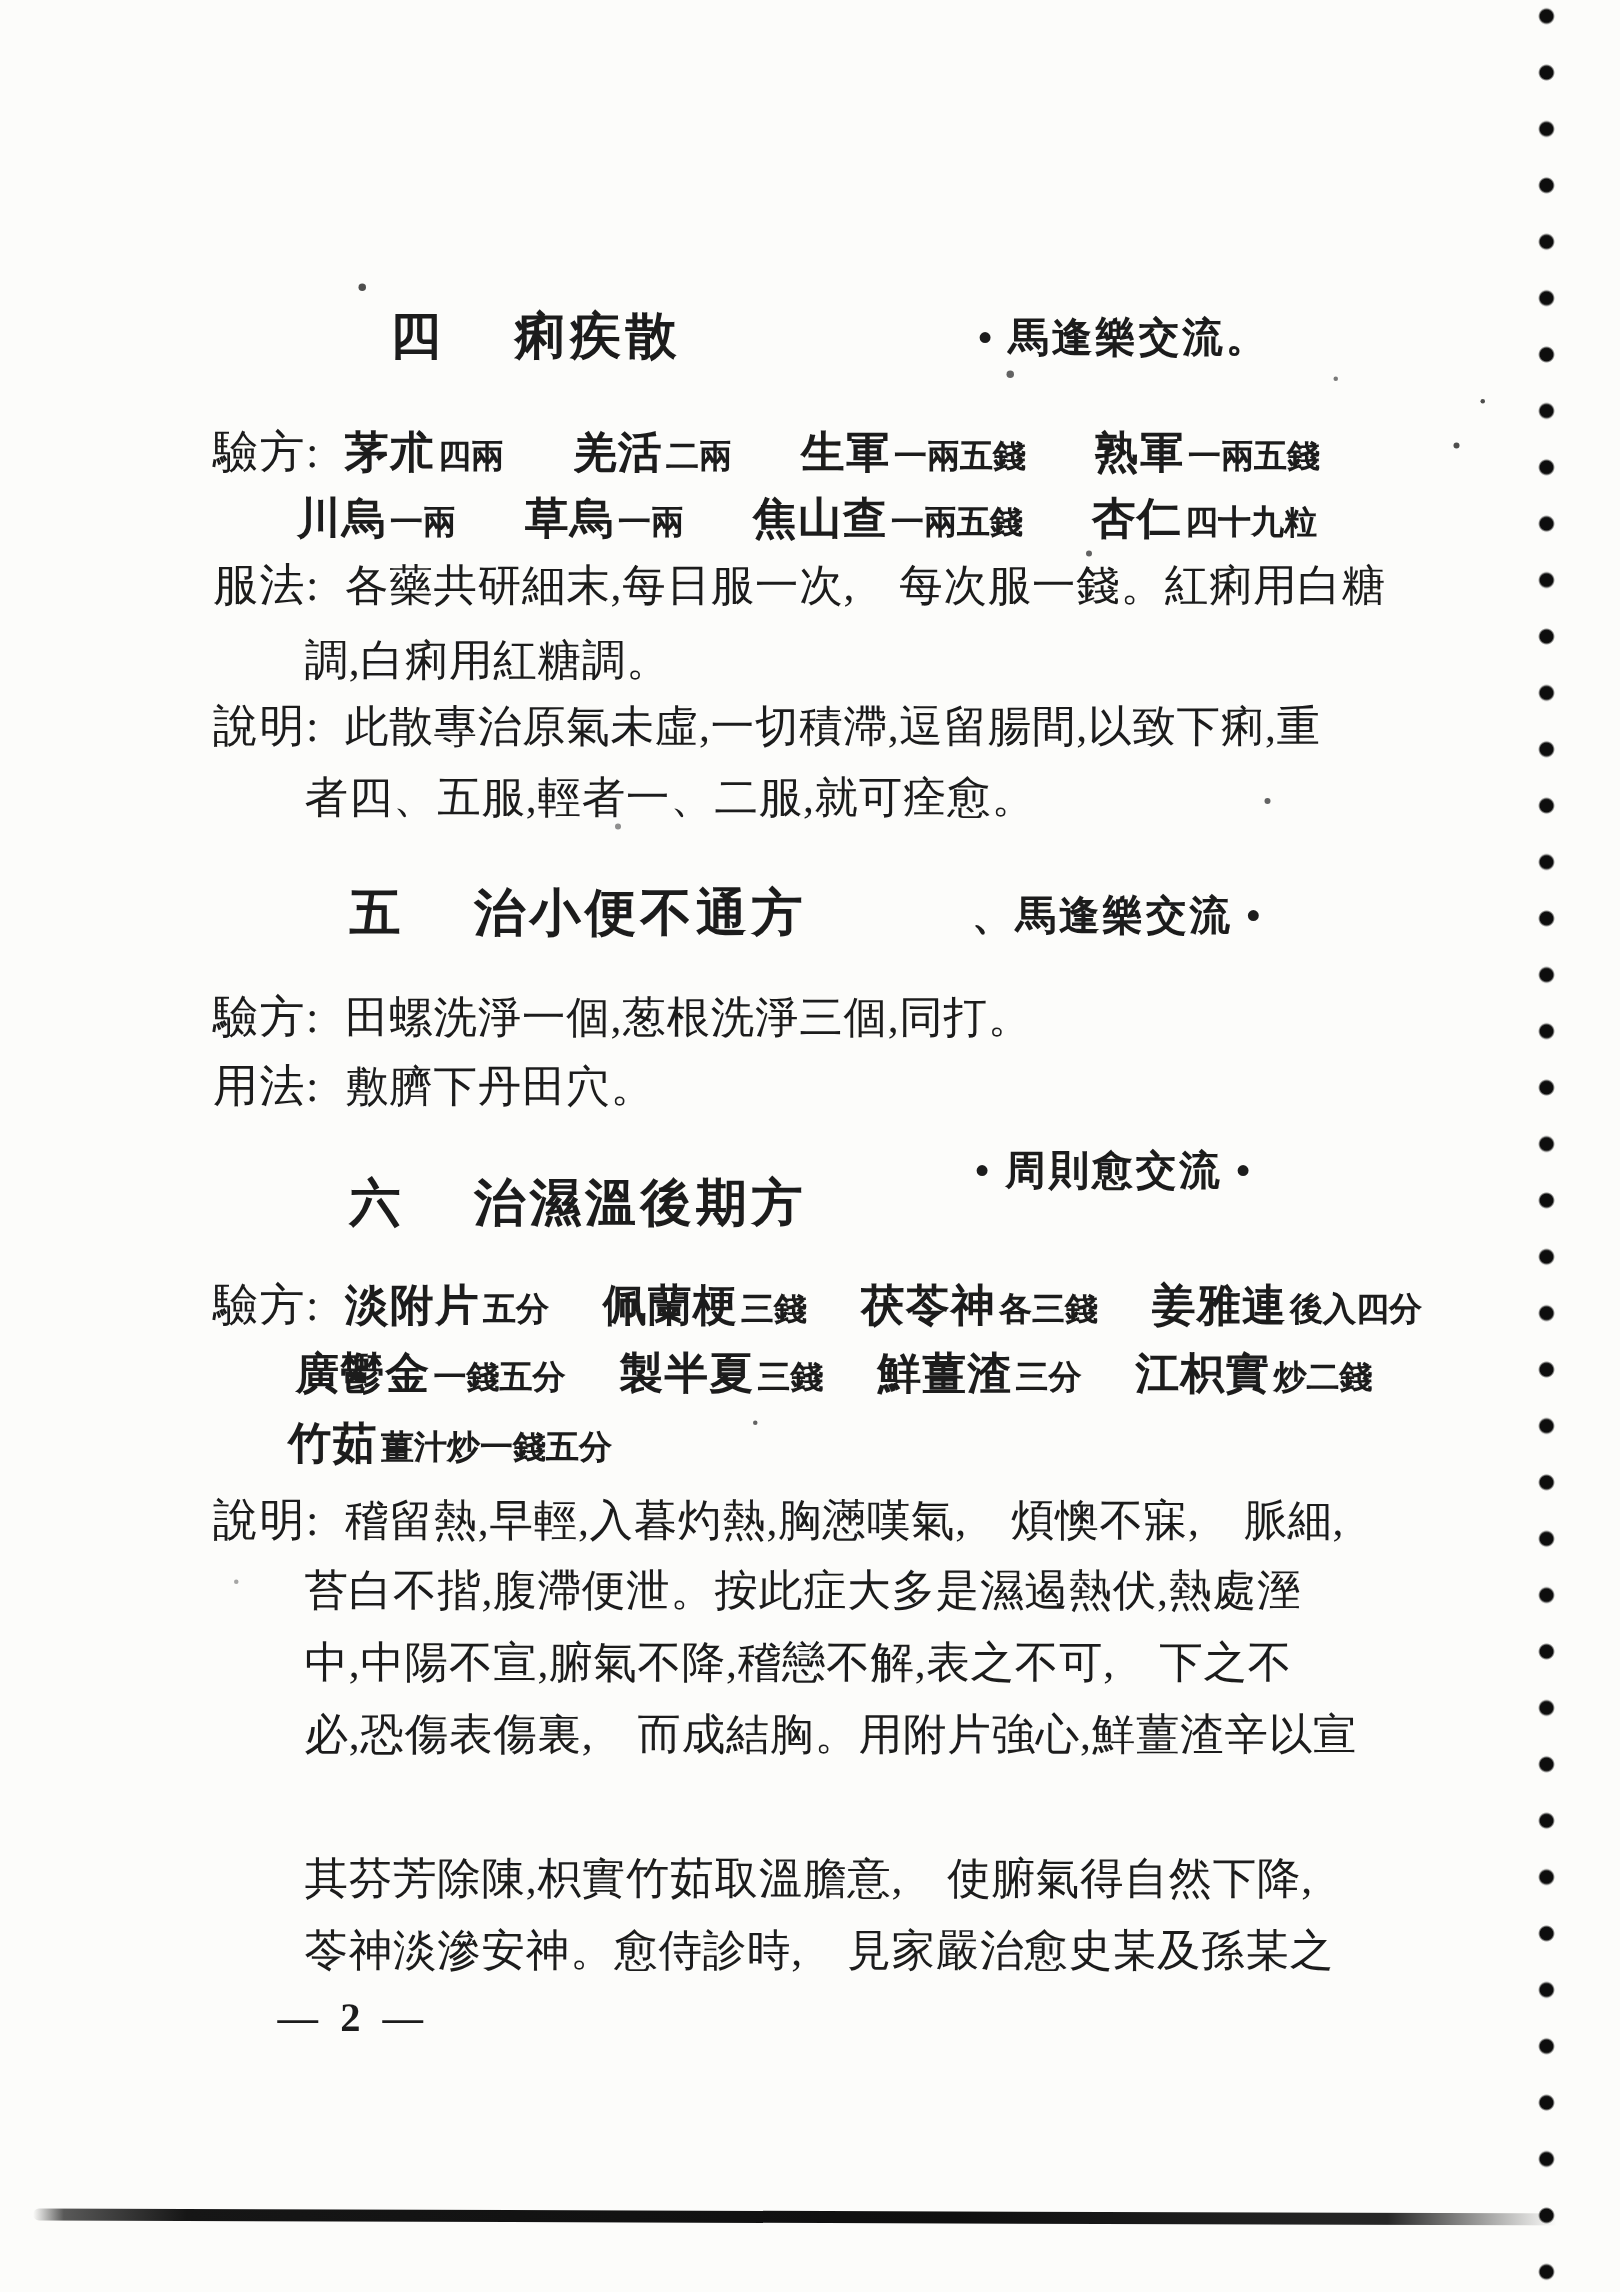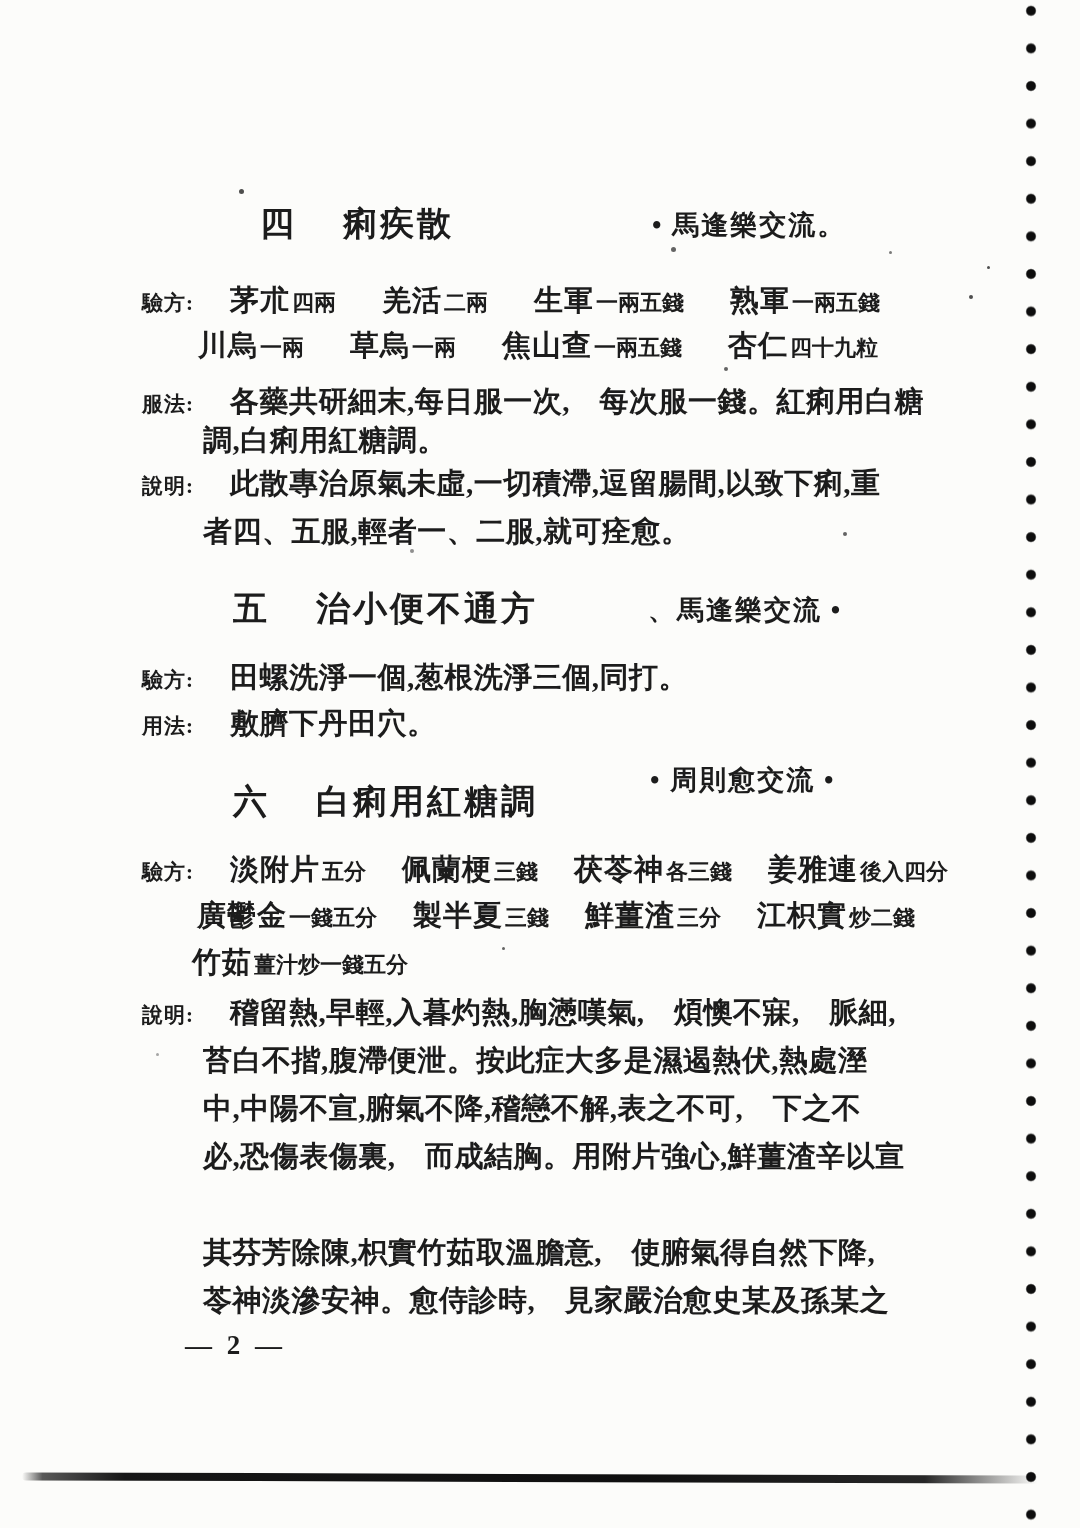--- a/index.html
+++ b/index.html
@@ -7,22 +7,22 @@
   .page {
     position:relative; width:1080px; height:1528px;
     background:#fcfcfa; overflow:hidden;
     font-family:"Liberation Serif", serif;
     color:#1c1c1c;
   }
   .row { position:absolute; display:flex; align-items:baseline; white-space:pre; }
   .title-row { font-weight:bold; font-size:34px; letter-spacing:3px; }
   .title-num { margin-right:46px; }
   .attr { position:absolute; font-size:27px; letter-spacing:2px; font-weight:600; white-space:pre; }
-  .entry-label { font-weight:bold; font-size:21px; letter-spacing:1px; width:88px; flex:0 0 auto; }
-  .body-line { font-size:29px; letter-spacing:0.5px; font-weight:700; white-space:pre; }
+  .entry-label { font-weight:normal; font-size:30px; letter-spacing:1px; width:88px; flex:0 0 auto; }
+  .body-line { font-size:29px; letter-spacing:0.5px; font-weight:400; white-space:pre; }
   .herbs { display:flex; align-items:center; column-gap:46px; }
   .herbs.tight { column-gap:36px; }
   .herb { display:inline-flex; align-items:baseline; }
   .hn { font-size:29px; letter-spacing:1px; font-weight:600; }
   .hq { font-size:22px; letter-spacing:0; font-weight:600; padding-left:2px; }
   .page-num { position:absolute; left:185px; top:1330px; font-size:27px; font-weight:bold; letter-spacing:4px; }
   .dots-strip {
     position:absolute; right:42px; top:0; width:14px; height:1528px;
     background-image: radial-gradient(circle at 50% 50%, #0d0d0d 4.2px, rgba(0,0,0,0) 5.6px);
     background-size: 14px 37.6px; background-position: 0 -8px;
@@ -59,21 +59,21 @@
   </div>
   <div class="row" style="left:198px; top:326px">
     <span class="herbs">
       <span class="herb"><span class="hn">川烏</span><span class="hq">一兩</span></span>
       <span class="herb"><span class="hn">草烏</span><span class="hq">一兩</span></span>
       <span class="herb"><span class="hn">焦山查</span><span class="hq">一兩五錢</span></span>
       <span class="herb"><span class="hn">杏仁</span><span class="hq">四十九粒</span></span>
     </span>
   </div>
 
-  <div class="row" style="left:142px; top:382px">
+  <div class="row" style="left:142px; top:370px">
     <span class="entry-label">服法:</span>
     <span class="body-line">各藥共研細末,每日服一次,　每次服一錢。紅痢用白糖</span>
   </div>
   <div class="row" style="left:203px; top:421px">
     <span class="body-line">調,白痢用紅糖調。</span>
   </div>
 
   <div class="row" style="left:142px; top:464px">
     <span class="entry-label">說明:</span>
     <span class="body-line">此散專治原氣未虛,一切積滯,逗留腸間,以致下痢,重</span>
@@ -92,21 +92,21 @@
     <span class="entry-label">驗方:</span>
     <span class="body-line">田螺洗淨一個,葱根洗淨三個,同打。</span>
   </div>
   <div class="row" style="left:142px; top:704px">
     <span class="entry-label">用法:</span>
     <span class="body-line">敷臍下丹田穴。</span>
   </div>
 
   <div class="row title-row" style="left:233px; top:779px">
     <span class="title-num">六</span>
-    <span>白痢用紅糖調</span>
+    <span>治濕溫後期方</span>
   </div>
   <div class="attr" style="left:650px; top:762px">• 周則愈交流 •</div>
 
   <div class="row" style="left:142px; top:850px">
     <span class="entry-label">驗方:</span>
     <span class="herbs tight">
       <span class="herb"><span class="hn">淡附片</span><span class="hq">五分</span></span>
       <span class="herb"><span class="hn">佩蘭梗</span><span class="hq">三錢</span></span>
       <span class="herb"><span class="hn">茯苓神</span><span class="hq">各三錢</span></span>
       <span class="herb"><span class="hn">姜雅連</span><span class="hq">後入四分</span></span>

